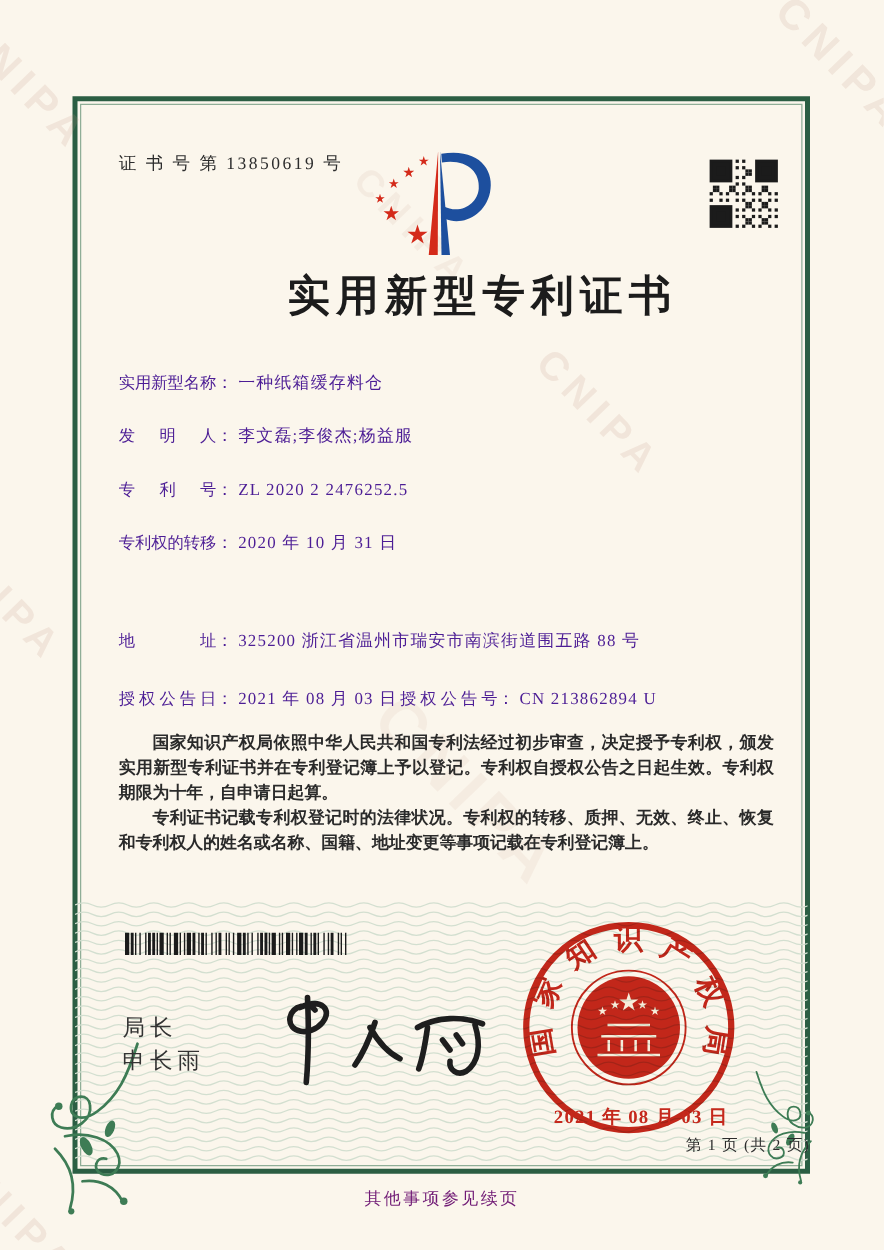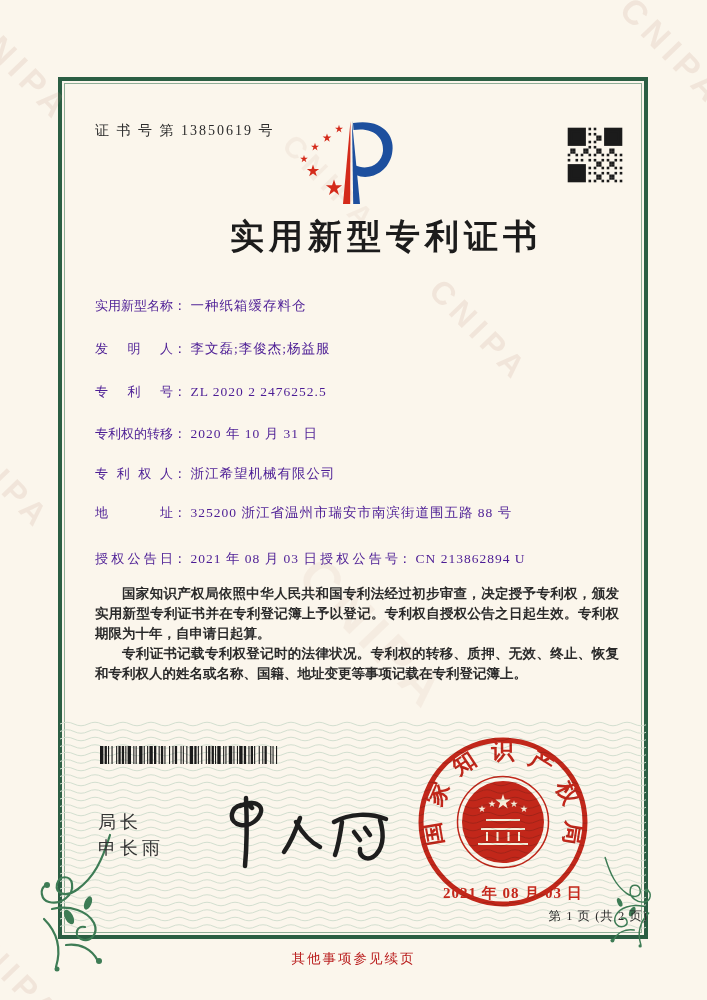--- a/index.html
+++ b/index.html
@@ -25,21 +25,21 @@
   .fcolon{display:inline-block;}
   .fvalue{margin-left:4px;letter-spacing:1px;}
   .paras{position:absolute;left:95px;top:584px;width:524px;font-size:13.5px;
       line-height:20px;color:#2a2a2a;z-index:4;text-align:justify;font-weight:bold;}
   .paras p{margin:0;text-indent:2em;}
   .officer{position:absolute;left:98px;font-size:18px;color:#333;
       letter-spacing:4px;z-index:5;font-family:"Liberation Sans","DejaVu Sans",sans-serif;}
   .pageinfo{position:absolute;left:58px;top:908px;width:590px;text-align:right;
       font-size:12.5px;color:#2c2c2c;letter-spacing:1px;z-index:5;}
   .footnote{position:absolute;left:0;top:950px;width:707px;text-align:center;
-      font-size:13.5px;color:#b91c1c;letter-spacing:2px;z-index:4;}
+      font-size:13.5px;color:#701a75;letter-spacing:2px;z-index:4;}
   .sealdate{position:absolute;left:443px;top:884px;font-size:15px;color:#c5281c;
       font-weight:bold;letter-spacing:1px;z-index:7;white-space:nowrap;}
   #waves path{stroke:#d3dfd0;stroke-width:1;fill:none;}
   #barcode rect,#qr rect{fill:#1b1b1b;}
   .z2{z-index:2;} .z3{z-index:3;} .z4{z-index:4;} .z6{z-index:6;}
 </style>
 </head>
 <body>
 
 <div class="page">
@@ -228,23 +228,20 @@
   </div>
   <div class="frow" style="top:340px">
     <span class="flabel">发明人</span><span class="fcolon">：</span><span class="fvalue">李文磊;李俊杰;杨益服</span>
   </div>
   <div class="frow" style="top:383px">
     <span class="flabel">专利号</span><span class="fcolon">：</span><span class="fvalue">ZL 2020 2 2476252.5</span>
   </div>
   <div class="frow" style="top:425px">
     <span class="flabel">专利权的转移</span><span class="fcolon">：</span><span class="fvalue">2020 年 10 月 31 日</span>
   </div>
-  <div class="frow" style="top:465px">
-    <span class="flabel">专利权人</span><span class="fcolon">：</span><span class="fvalue">浙江希望机械有限公司</span>
-  </div>
   <div class="frow" style="top:504px">
     <span class="flabel">地址</span><span class="fcolon">：</span><span class="fvalue">325200 浙江省温州市瑞安市南滨街道围五路 88 号</span>
   </div>
   <div class="frow" style="top:550px">
     <span>
       <span class="flabel">授权公告日</span><span class="fcolon">：</span><span class="fvalue">2021 年 08 月 03 日</span>
     </span>
     <span class="abs" style="left:225px;top:0">
       <span class="flabel">授权公告号</span><span class="fcolon">：</span><span class="fvalue">CN 213862894 U</span>
     </span>

